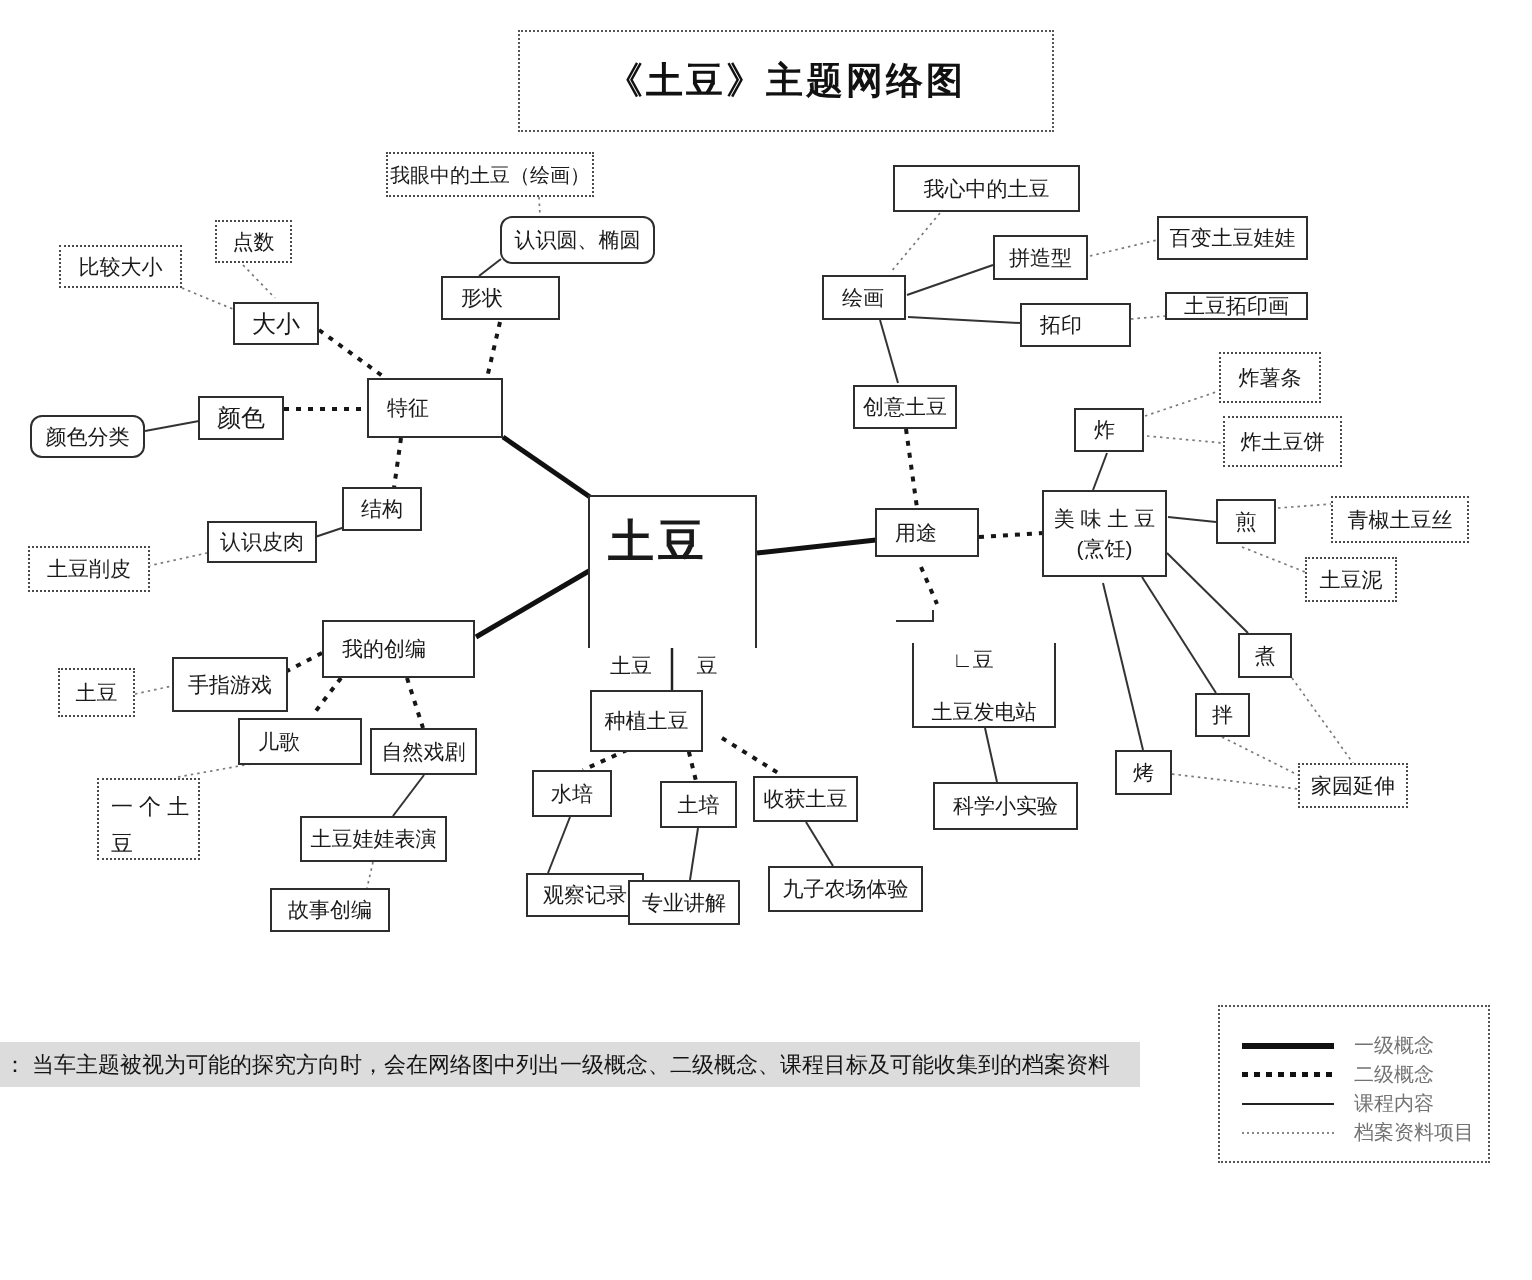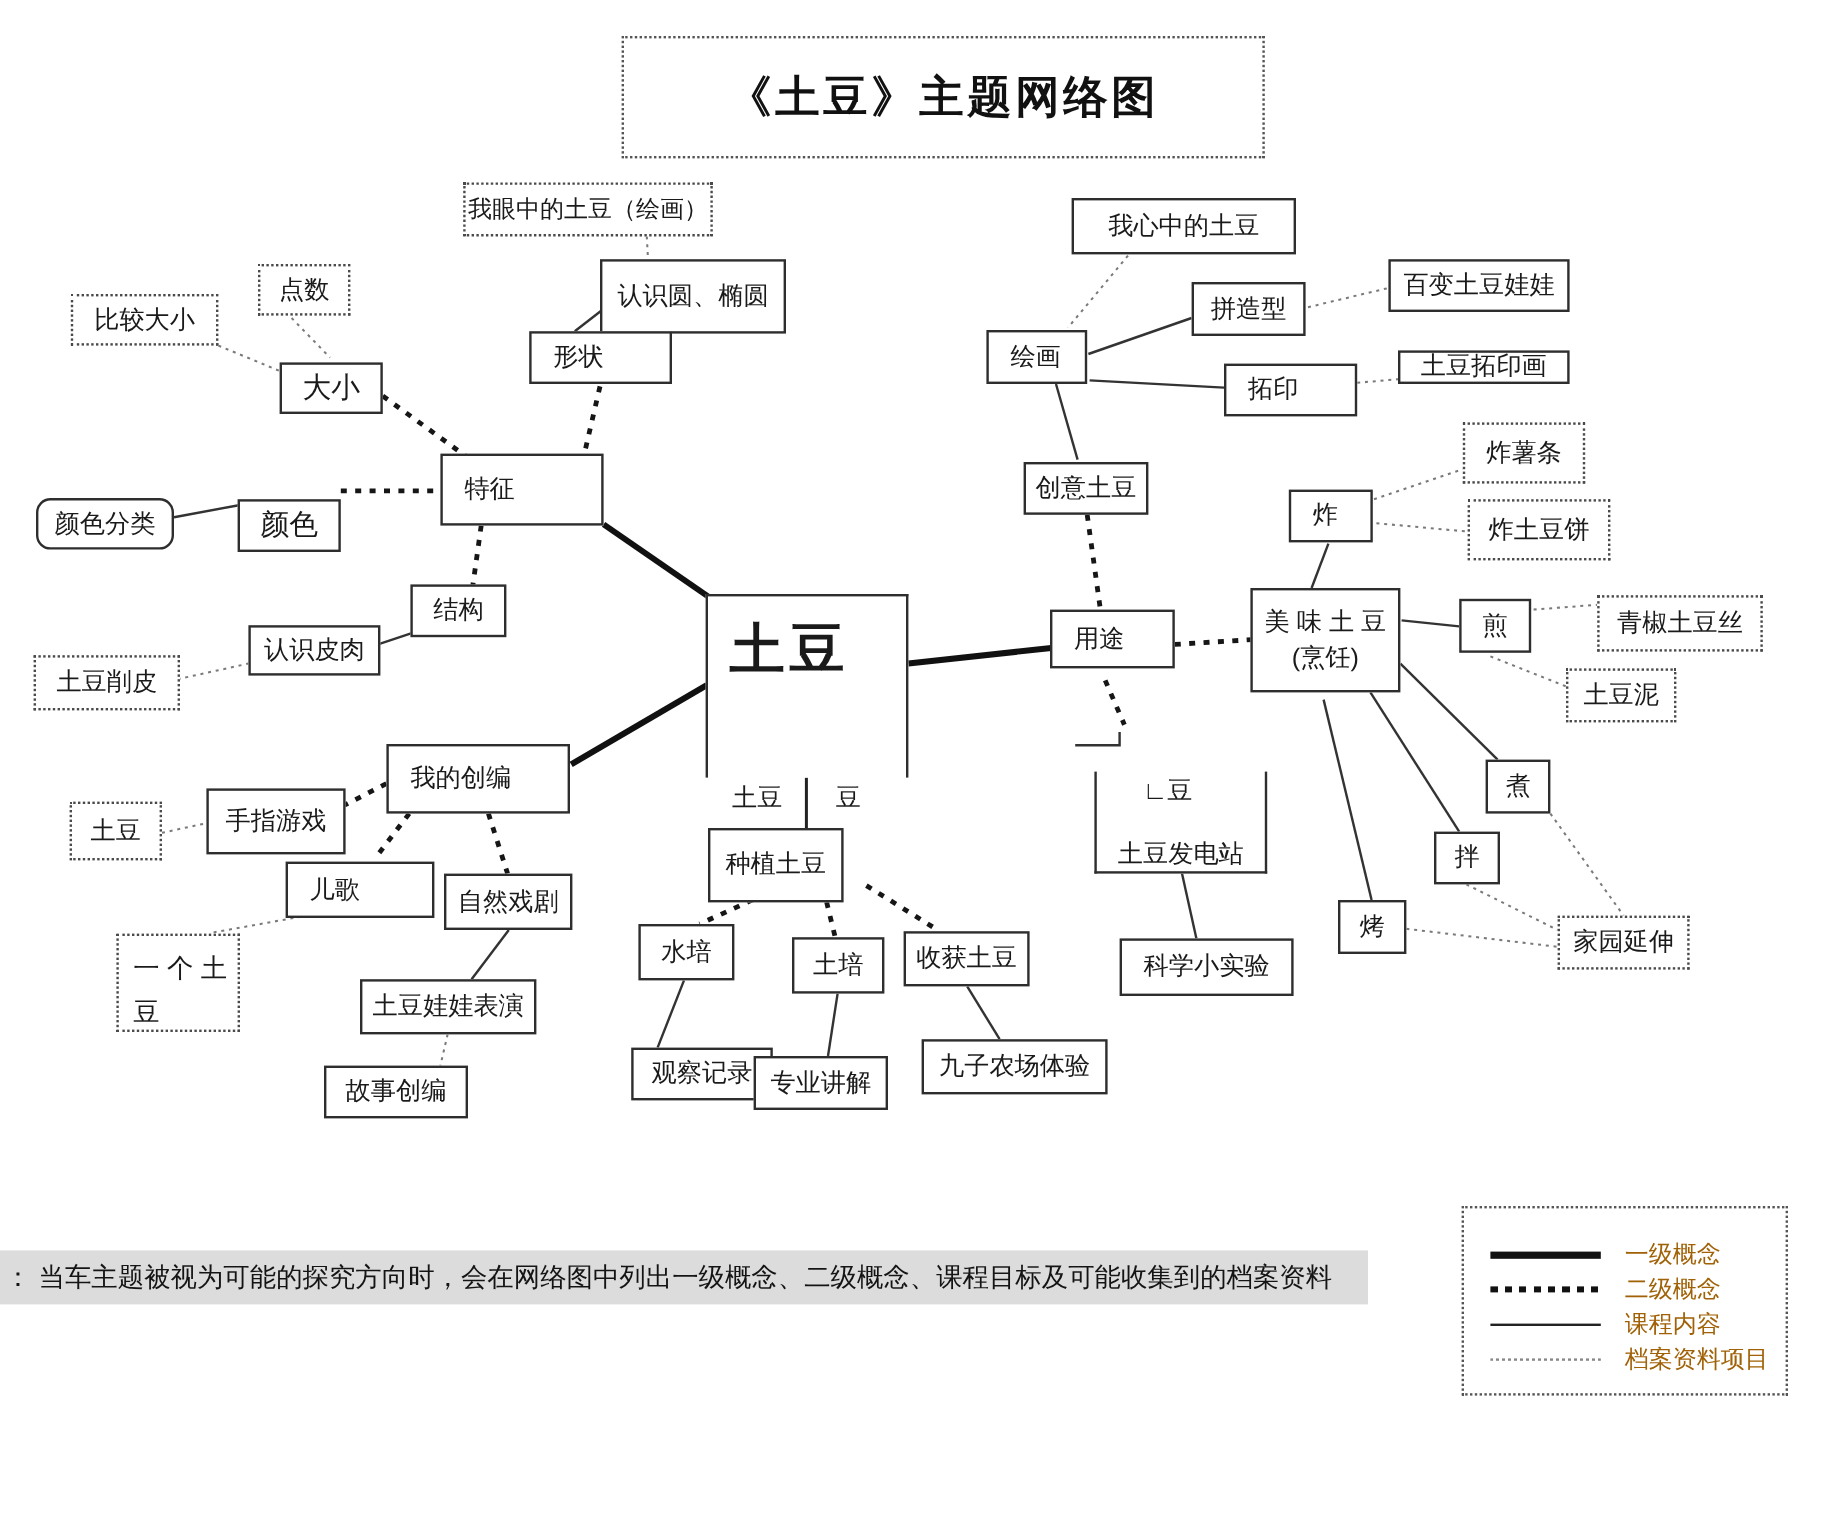--- a/index.html
+++ b/index.html
@@ -29,21 +29,21 @@
   .footnote{position:absolute;left:0;top:1042px;width:1136px;height:45px;background:#dcdcdc;
             font-size:22px;line-height:45px;padding-left:4px;white-space:nowrap;color:#141414;}
   .legend{position:absolute;left:1218px;top:1005px;width:272px;height:158px;
           border:2px dotted #555;box-sizing:border-box;padding:24px 0 0 22px;background:#fff;}
   .legend-row{display:flex;align-items:center;height:29px;}
   .legend-row .sample{width:92px;margin-right:20px;flex:none;}
   .s-primary{height:6px;background:#111;}
   .s-secondary{height:5px;background:repeating-linear-gradient(90deg,#111 0 6px,transparent 6px 12px);}
   .s-course{height:2px;background:#222;}
   .s-archive{height:2px;background:repeating-linear-gradient(90deg,#888 0 2px,transparent 2px 5px);}
-  .legend-row .lab{font-size:20px;color:#a16207;}
+  .legend-row .lab{font-size:20px;color:#737373;}
 </style>
 </head>
 <body>
 
 <div class="stage">
 
   <svg class="edges" viewBox="0 0 1532 1280">
       <polyline points="503,437 590,497" class="e-primary"></polyline>
       <polyline points="589,571 476,637" class="e-primary"></polyline>
       <polyline points="757,553 876,540" class="e-primary"></polyline>
@@ -95,24 +95,24 @@
       <polyline points="1222,737 1298,775" class="e-archive"></polyline>
       <polyline points="1172,774 1298,789" class="e-archive"></polyline>
       <polyline points="896,621 933,621 933,610" class="e-remnant"></polyline>
     </svg>
 
   <div>
       <div class="node dotted" style="left: 386px; top: 152px; width: 208px; height: 45px; font-size: 20px;">我眼中的土豆（绘画）</div>
       <div class="node dotted" style="left: 215px; top: 220px; width: 77px; height: 43px;">点数</div>
       <div class="node dotted" style="left: 59px; top: 245px; width: 123px; height: 43px;">比较大小</div>
       <div class="node solid" style="left: 233px; top: 302px; width: 86px; height: 43px; font-size: 24px;">大小</div>
-      <div class="node solid" style="left: 500px; top: 216px; width: 155px; height: 62px;">认识圆、椭圆</div>
+      <div class="node solid" style="left: 500px; top: 216px; width: 155px; height: 48px; border-radius: 12px;">认识圆、椭圆</div>
       <div class="node solid left" style="left: 441px; top: 276px; width: 119px; height: 44px;">形状</div>
       <div class="node solid left" style="left: 367px; top: 378px; width: 136px; height: 60px;">特征</div>
-      <div class="node solid" style="left: 198px; top: 416px; width: 86px; height: 44px; font-size: 24px;">颜色</div>
+      <div class="node solid" style="left: 198px; top: 396px; width: 86px; height: 44px; font-size: 24px;">颜色</div>
       <div class="node solid" style="left: 30px; top: 415px; width: 115px; height: 43px; border-radius: 12px;">颜色分类</div>
       <div class="node solid" style="left: 342px; top: 487px; width: 80px; height: 44px;">结构</div>
       <div class="node solid" style="left: 207px; top: 521px; width: 110px; height: 42px;">认识皮肉</div>
       <div class="node dotted" style="left: 28px; top: 546px; width: 122px; height: 46px;">土豆削皮</div>
       <div class="node solid open-bottom left big" style="left: 588px; top: 495px; width: 169px; height: 153px;">土豆</div>
       <div class="node solid left" style="left: 322px; top: 620px; width: 153px; height: 58px;">我的创编</div>
       <div class="node solid" style="left: 172px; top: 657px; width: 116px; height: 55px;">手指游戏</div>
       <div class="node dotted" style="left: 58px; top: 668px; width: 77px; height: 49px;">土豆</div>
       <div class="node solid left" style="left: 238px; top: 718px; width: 124px; height: 47px;">儿歌</div>
       <div class="node dotted loose" style="left: 97px; top: 778px; width: 103px; height: 82px; font-size: 22px;">一 个 土 豆</div>

